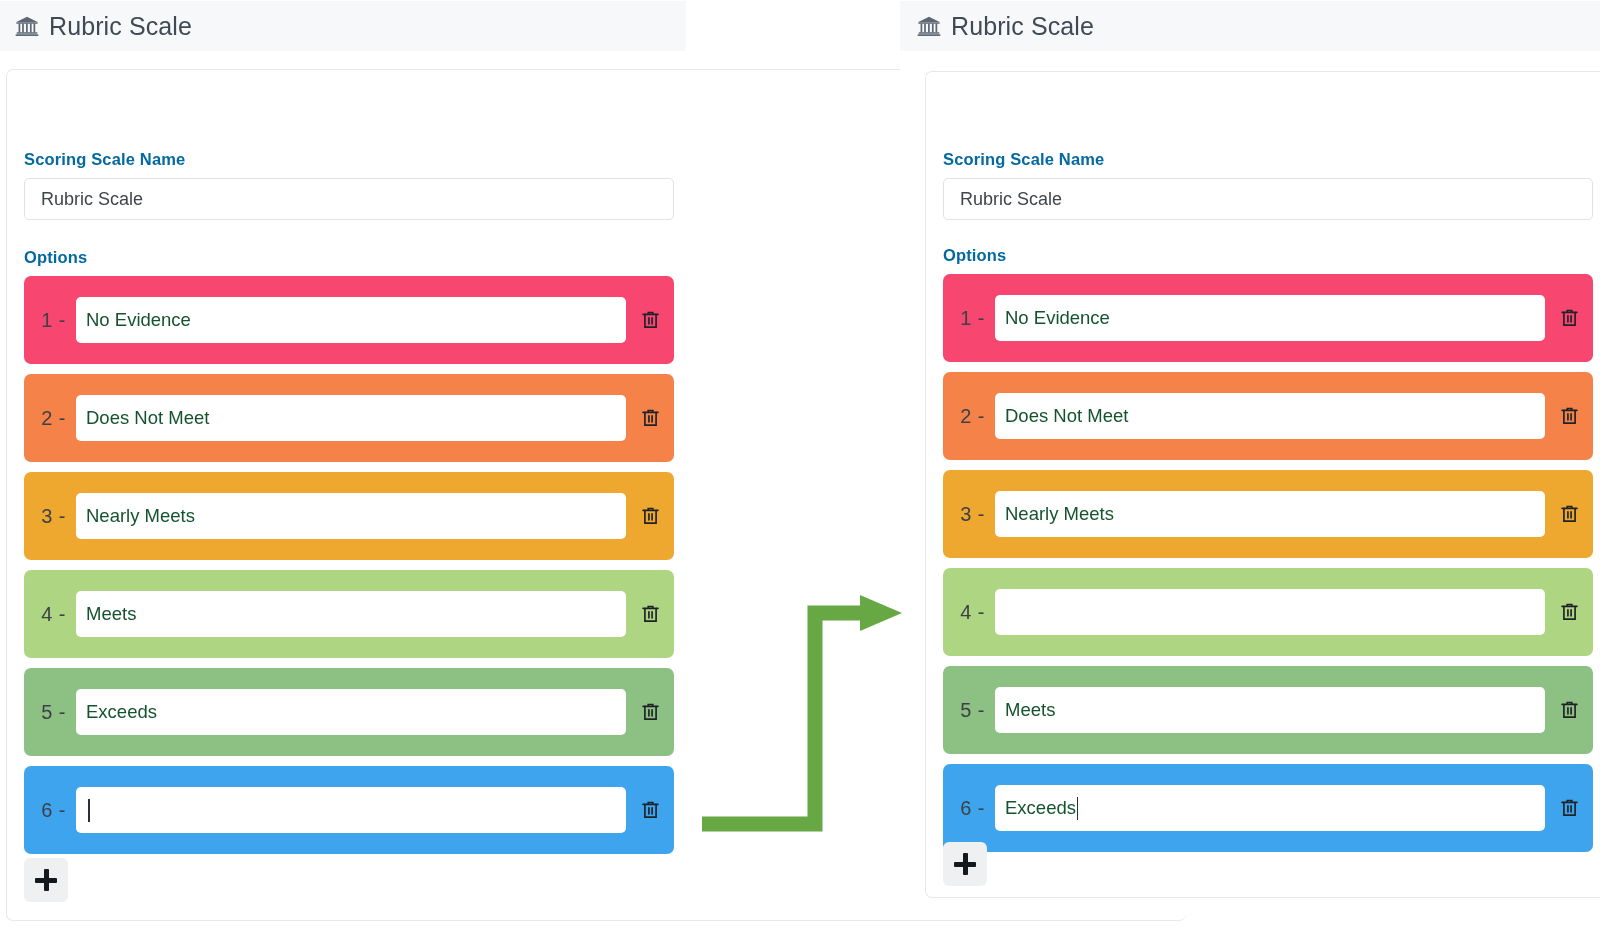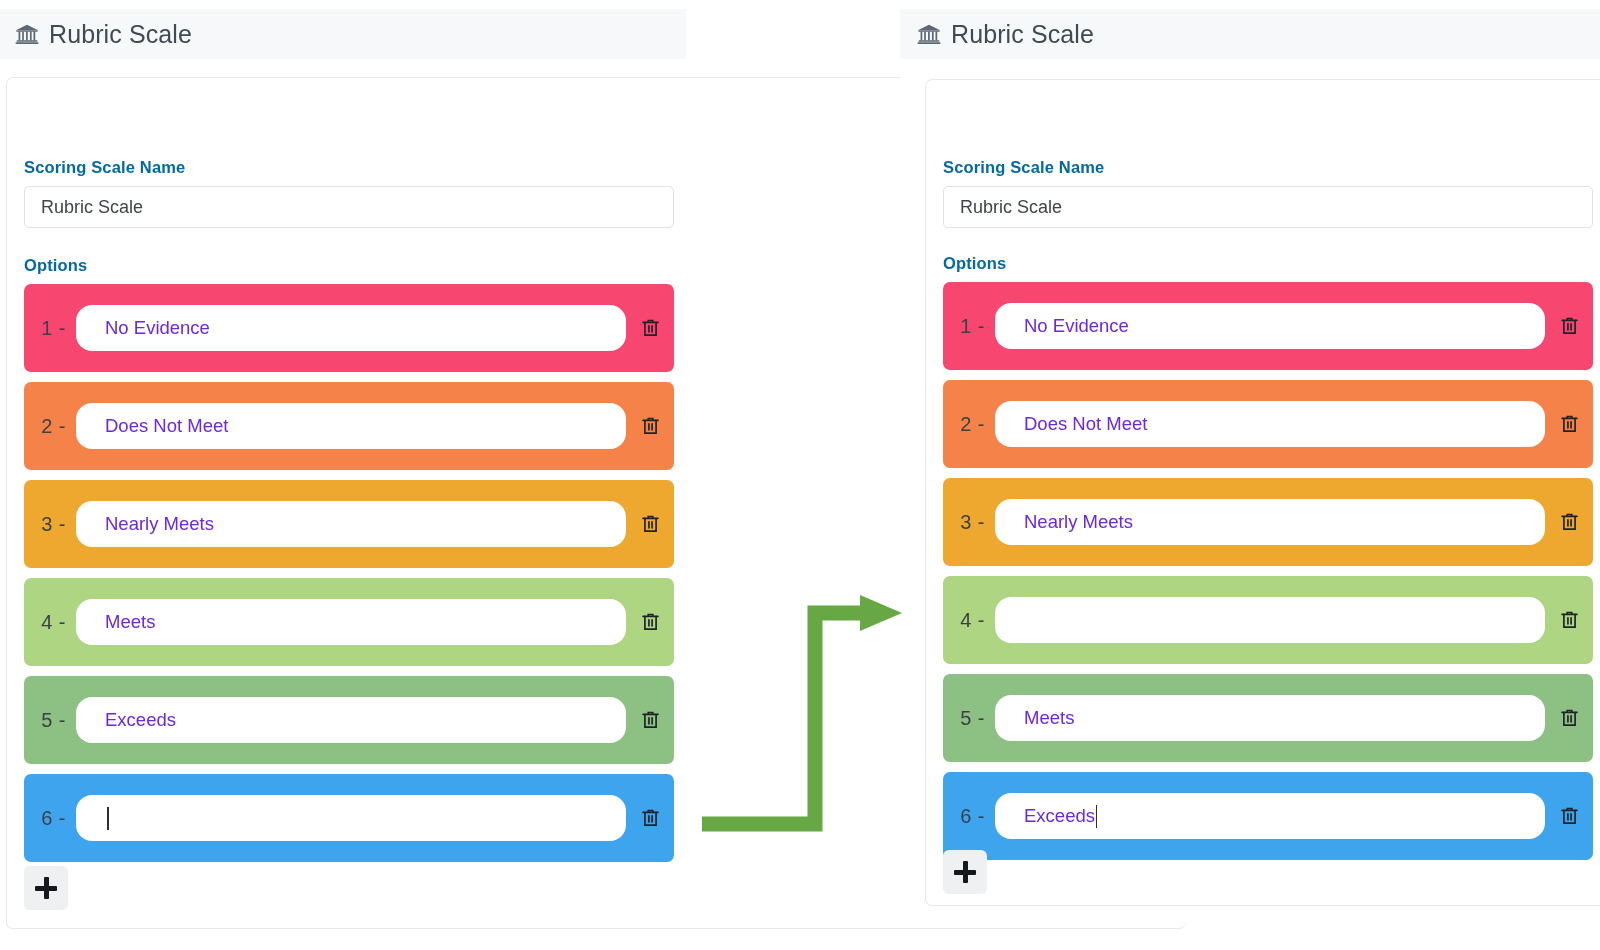--- a/index.html
+++ b/index.html
@@ -5,21 +5,21 @@
   * { box-sizing: border-box; margin: 0; padding: 0; }
   html, body {
     width: 1600px; height: 950px;
     background: #ffffff;
     font-family: "Liberation Sans", sans-serif;
     overflow: hidden;
   }
   .stage { position: relative; width: 1600px; height: 950px; background:#fff; }
 
   
-  .panel { position: absolute; top: 9px; background: #ffffff; }
+  .panel { position: absolute; top: 1px; background: #ffffff; }
   .panel-left  { left: 0;   width: 686px; height: 924px; }
   .panel-right { left: 900px; width: 700px; height: 905px; }
 
   .panel-header {
     position: absolute; top: 0; left: 0; right: 0; height: 50px;
     background: #f7f8fa;
     display: flex; align-items: center;
     padding-left: 14px;
   }
   .panel-right .panel-header { padding-left: 16px; }
@@ -72,24 +72,24 @@
     width: 52px;
     text-align: right;
     padding-right: 10px;
     letter-spacing: .5px;
     user-select: none;
   }
   .opt-input {
     flex: 1 1 auto;
     height: 46px;
     background: #ffffff;
-    border-radius: 16px;
+    border-radius: 5px;
     display: flex; align-items: center;
-    padding-left: 29px;
-    font-size: 18.5px; color: #6d28d9;
+    padding-left: 10px;
+    font-size: 18.5px; color: #14532d;
     position: relative;
     overflow: hidden;
   }
   .caret {
     display: inline-block;
     width: 1.5px; height: 23px;
     background: #2b2f36;
     margin-left: 1px;
     vertical-align: middle;
   }

